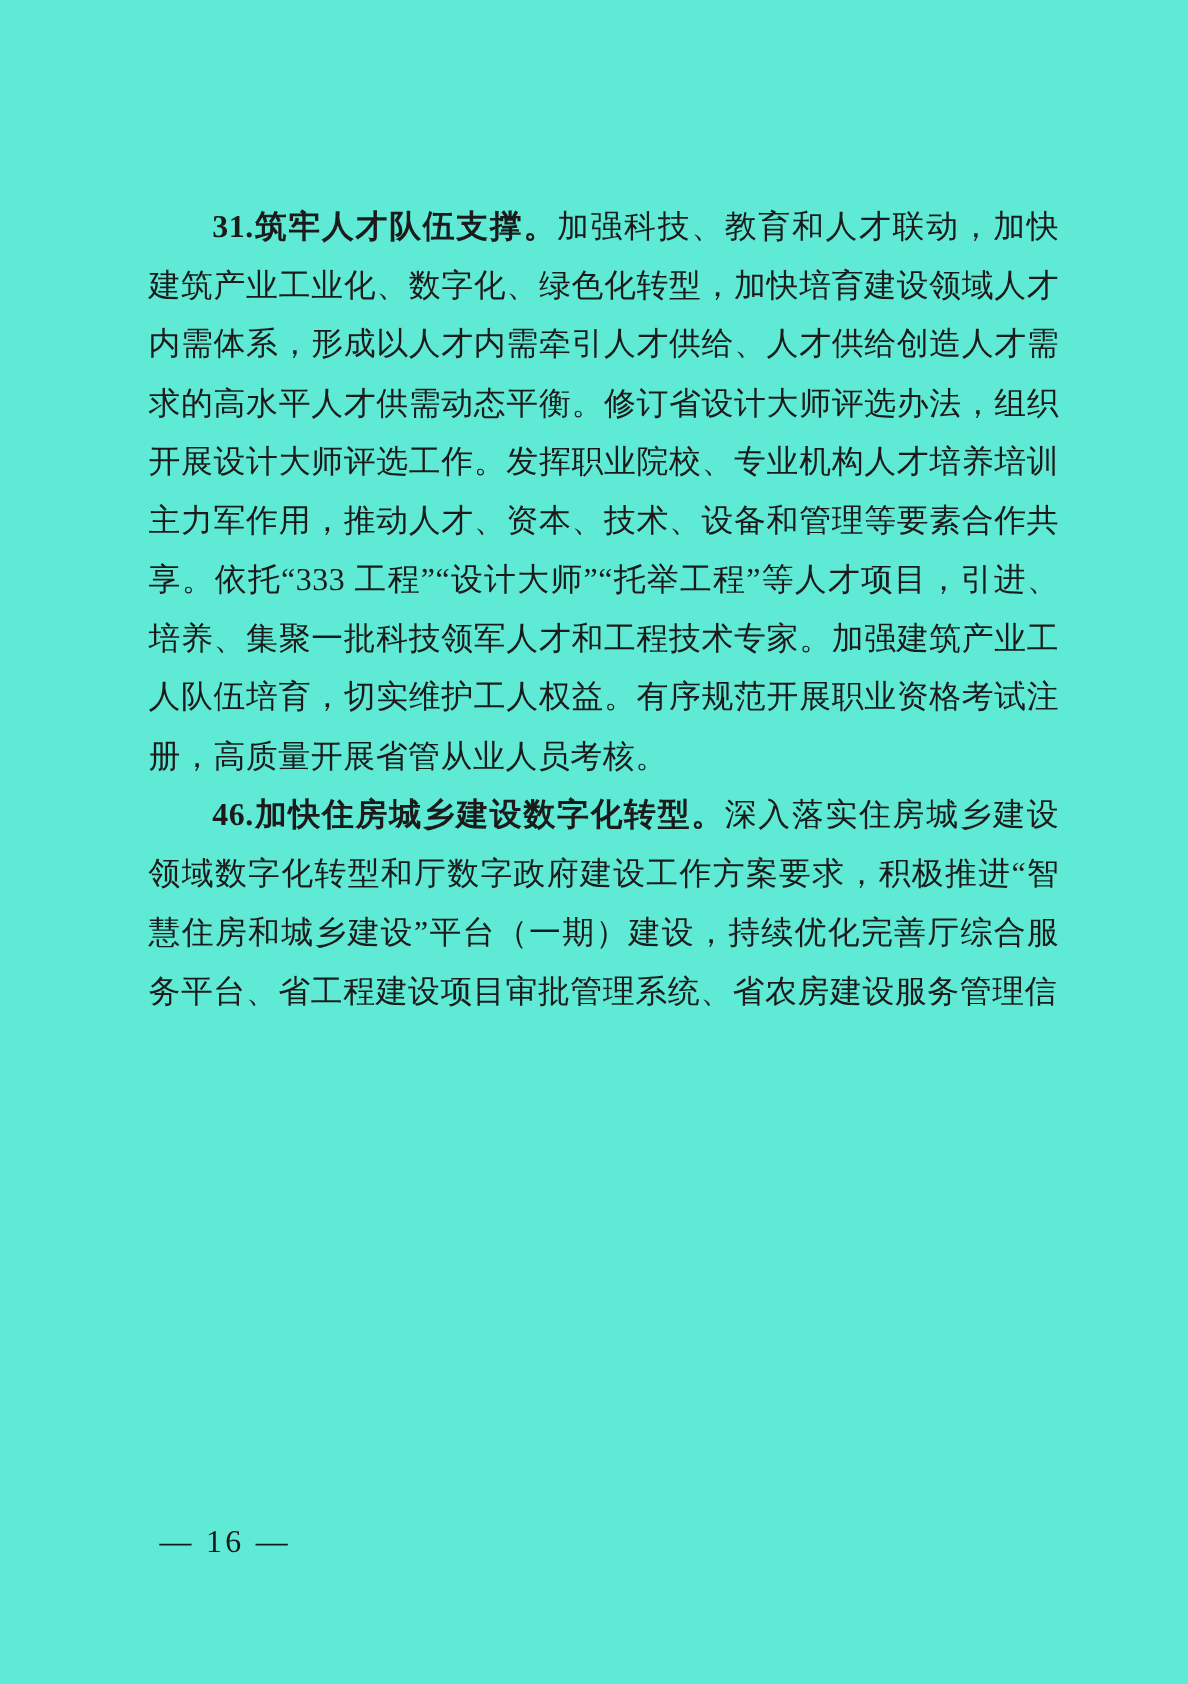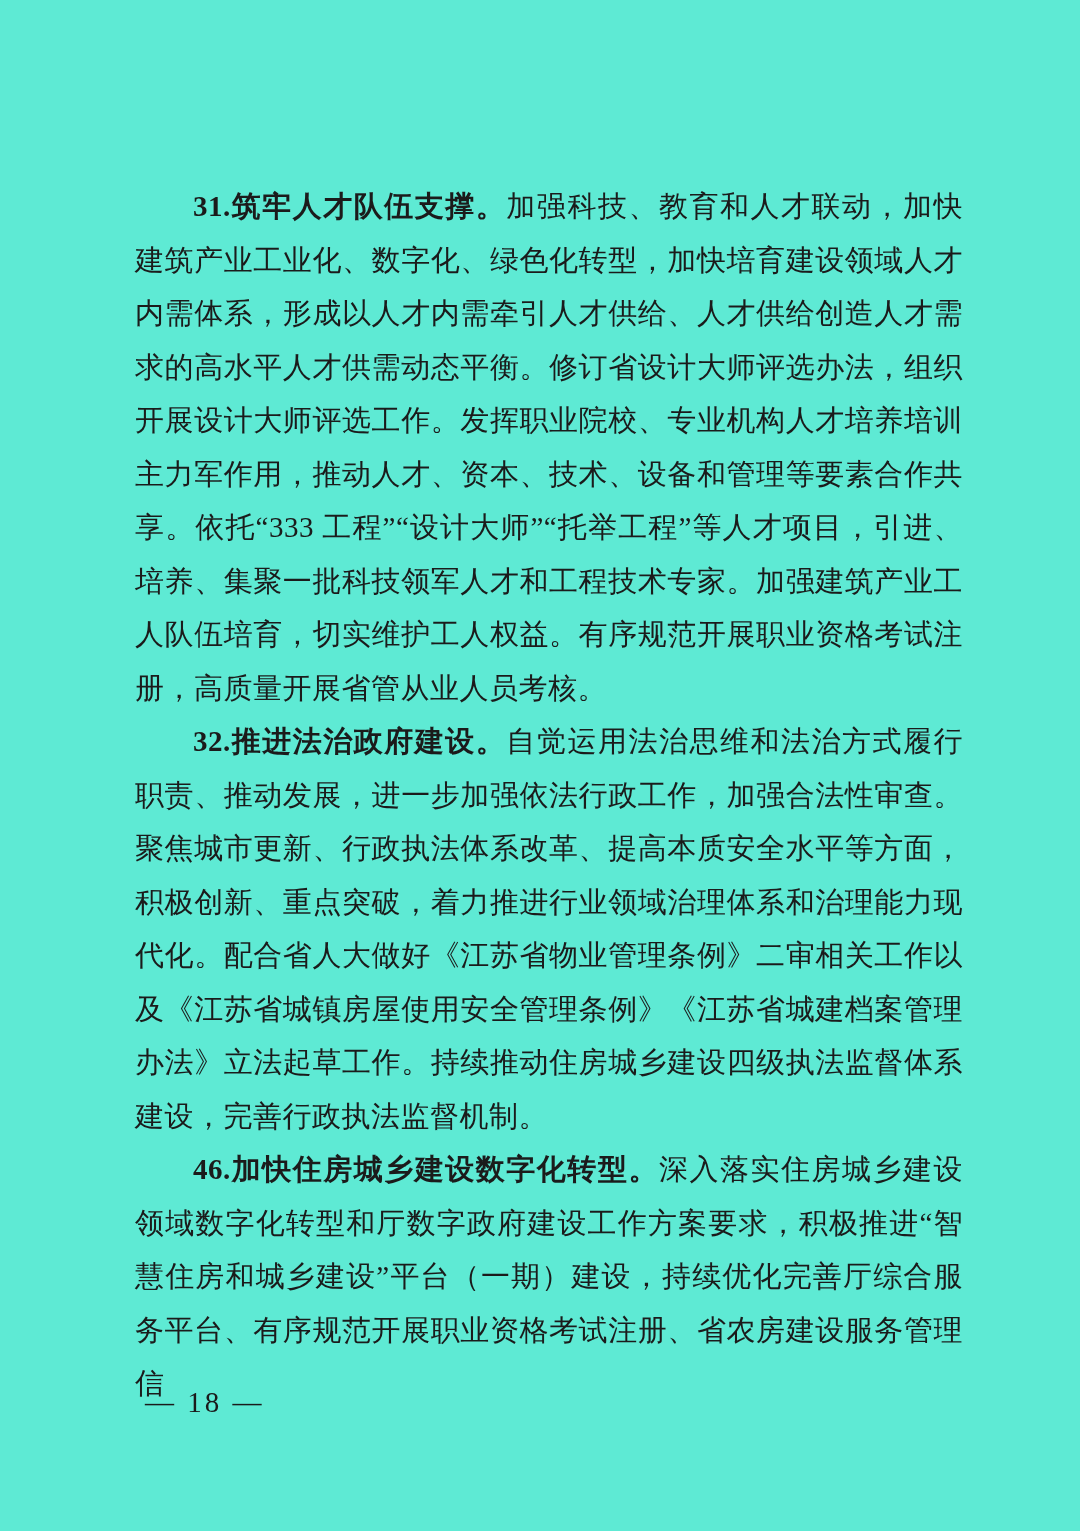--- a/index.html
+++ b/index.html
@@ -45,18 +45,17 @@
     letter-spacing: 3px;
     color: #1b1b1b;
   }
 </style>
 </head>
 <body>
 
 <div class="page">
   <main class="content">
     <p class="para"><b class="lead">31.筑牢人才队伍支撑。</b><span>加强科技、教育和人才联动，加快建筑产业工业化、数字化、绿色化转型，加快培育建设领域人才内需体系，形成以人才内需牵引人才供给、人才供给创造人才需求的高水平人才供需动态平衡。修订省设计大师评选办法，组织开展设计大师评选工作。发挥职业院校、专业机构人才培养培训主力军作用，推动人才、资本、技术、设备和管理等要素合作共享。依托“333 工程”“设计大师”“托举工程”等人才项目，引进、培养、集聚一批科技领军人才和工程技术专家。加强建筑产业工人队伍培育，切实维护工人权益。有序规范开展职业资格考试注册，高质量开展省管从业人员考核。</span></p>
-    <p class="para"><b class="lead">32.推进法治政府建设。</b><span>自觉运用法治思维和法治方式履行职责、推动发展，进一步加强依法行政工作，加强合法性审查。聚焦城市更新、行政执法体系改革、提高本质安全水平等方面，积极创新、重点突破，着力推进行业领域治理体系和治理能力现代化。配合省人大做好《江苏省物业管理条例》二审相关工作以及《江苏省城镇房屋使用安全管理条例》《江苏省城建档案管理办法》立法起草工作。持续推动住房城乡建设四级执法监督体系建设，完善行政执法监督机制。</span></p>
-    <p class="para"><b class="lead">46.加快住房城乡建设数字化转型。</b><span>深入落实住房城乡建设领域数字化转型和厅数字政府建设工作方案要求，积极推进“智慧住房和城乡建设”平台（一期）建设，持续优化完善厅综合服务平台、有序规范开展职业资格考试注册、省农房建设服务管理信</span></p>
+    <p class="para"><b class="lead">46.加快住房城乡建设数字化转型。</b><span>深入落实住房城乡建设领域数字化转型和厅数字政府建设工作方案要求，积极推进“智慧住房和城乡建设”平台（一期）建设，持续优化完善厅综合服务平台、省工程建设项目审批管理系统、省农房建设服务管理信</span></p>
   </main>
 
-  <div class="page-footer">— 18 —</div>
+  <div class="page-footer">— 16 —</div>
 </div>
 
 </body></html>

